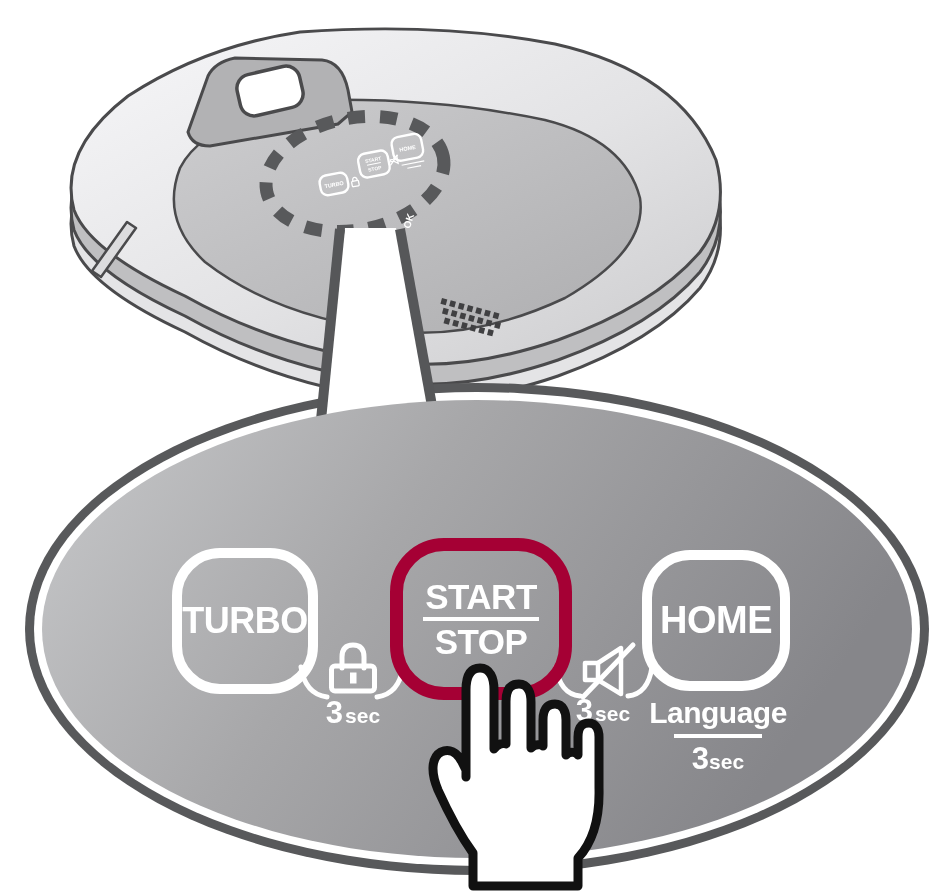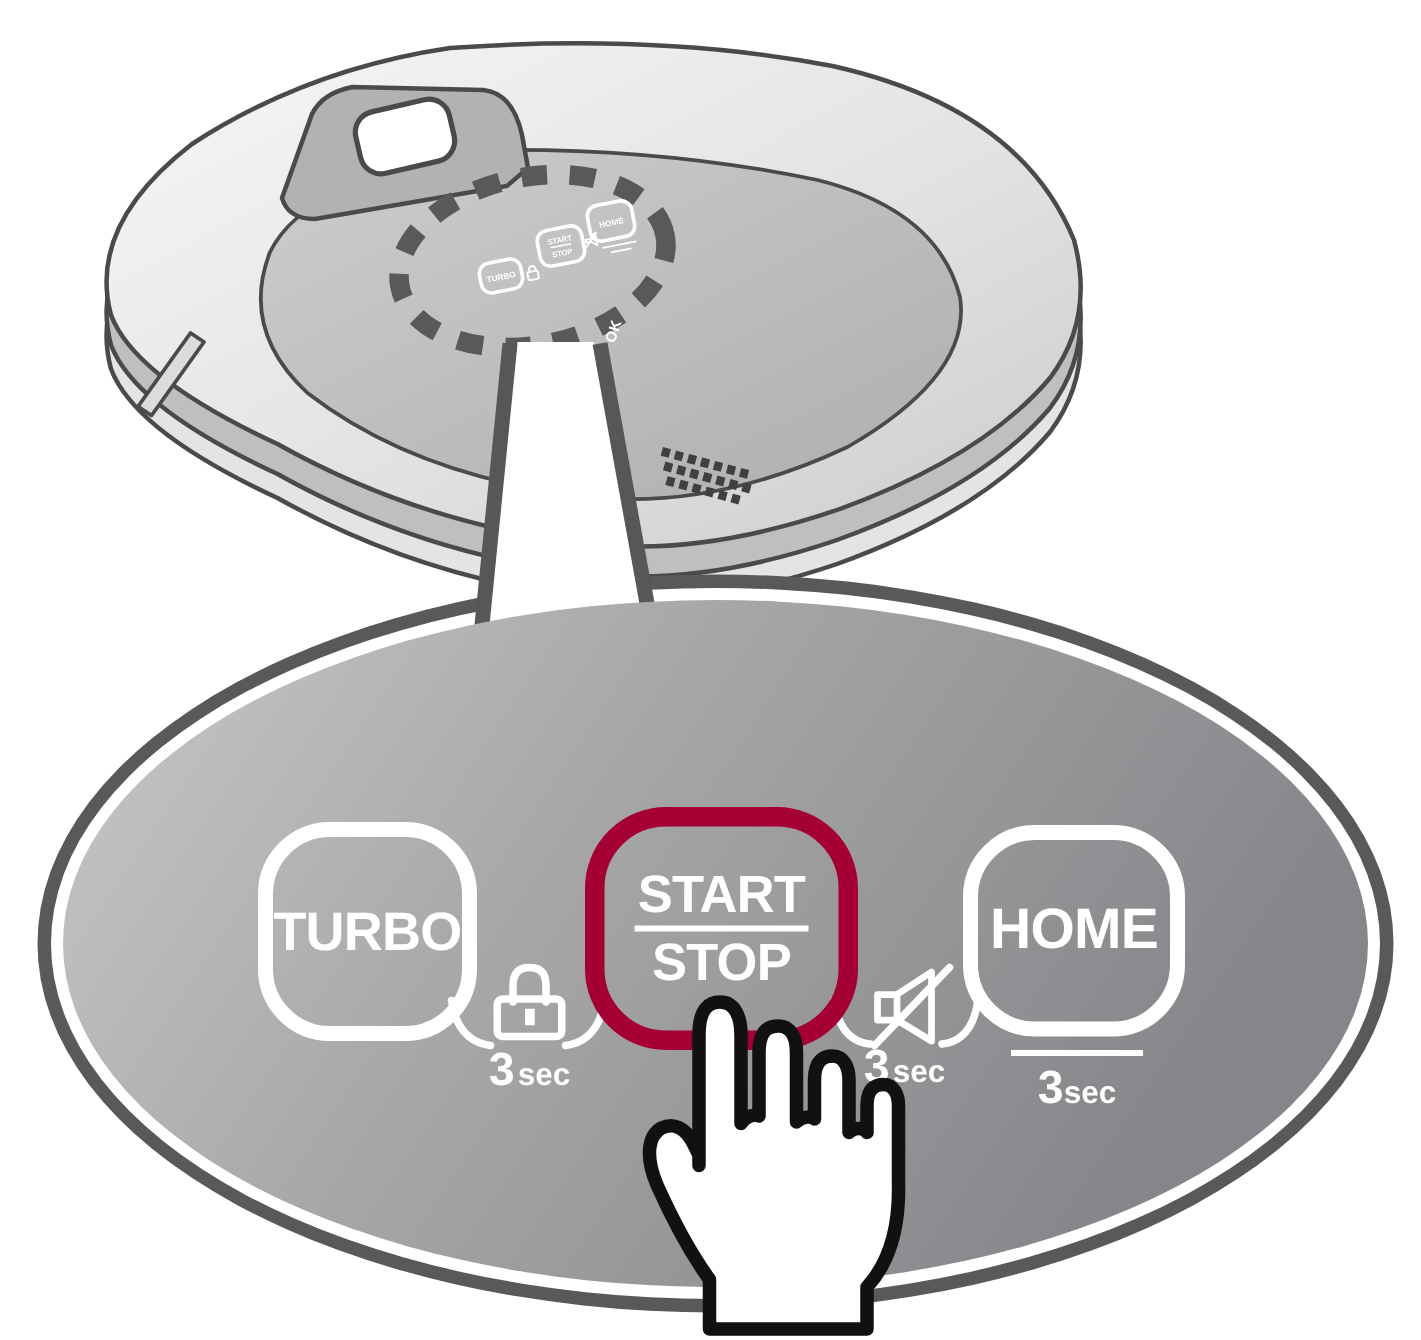--- a/index.html
+++ b/index.html
@@ -181,20 +181,21 @@
 
     <div id="sec3-lock" class="sec3">
       <span class="n">3</span><span class="u">sec</span>
     </div>
 
     <div id="sec3-mute" class="sec3">
       <span class="n">3</span><span class="u">sec</span>
     </div>
 
     <div id="language-block">
+      <span class="lang">Language</span>
       <span class="underline"></span>
       <span class="sec3-inline"><span class="n" style="font-size:31px;font-weight:bold;">3</span><span class="u" style="font-size:21px;font-weight:bold;">sec</span></span>
     </div>
   </div>
 
   <svg id="overlay-art" width="947" height="893" viewBox="0 0 947 893">
     <path d="M466 777
              L466 690 C466 672 473 668 480 668 C490 668 494 678 494 690
              L494 749 C498 743 504 743 506 744
              L506 702 C506 686 513 684 519 684 C528 684 531 693 531 702

